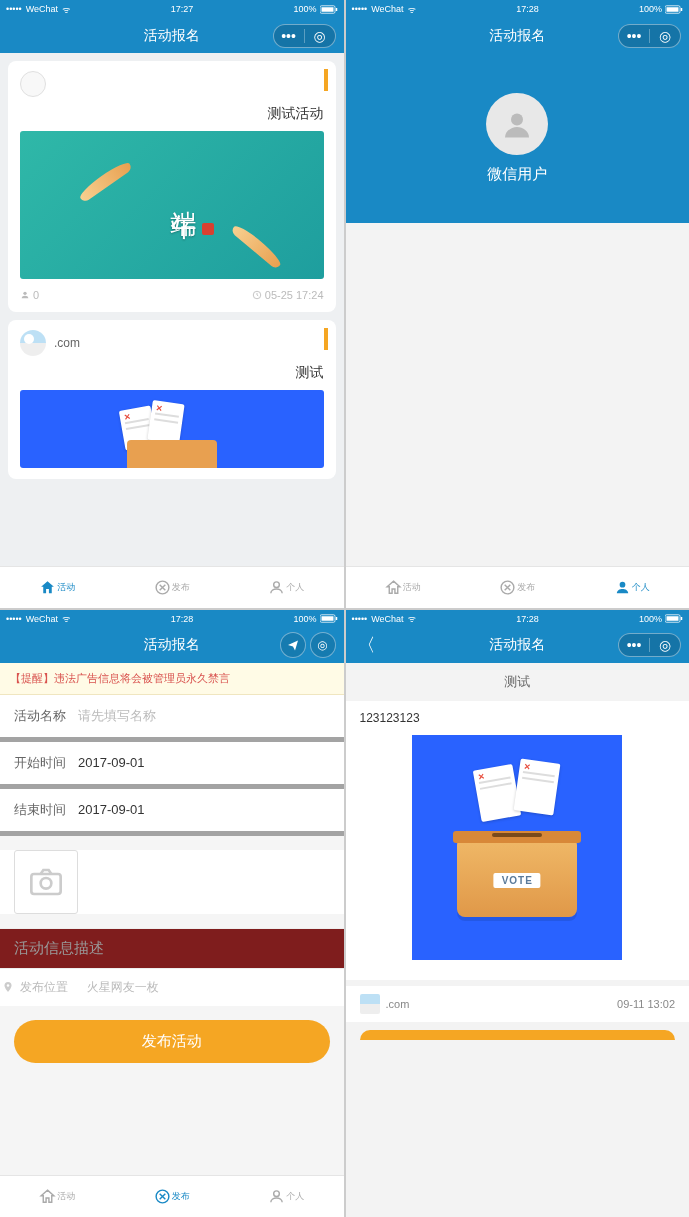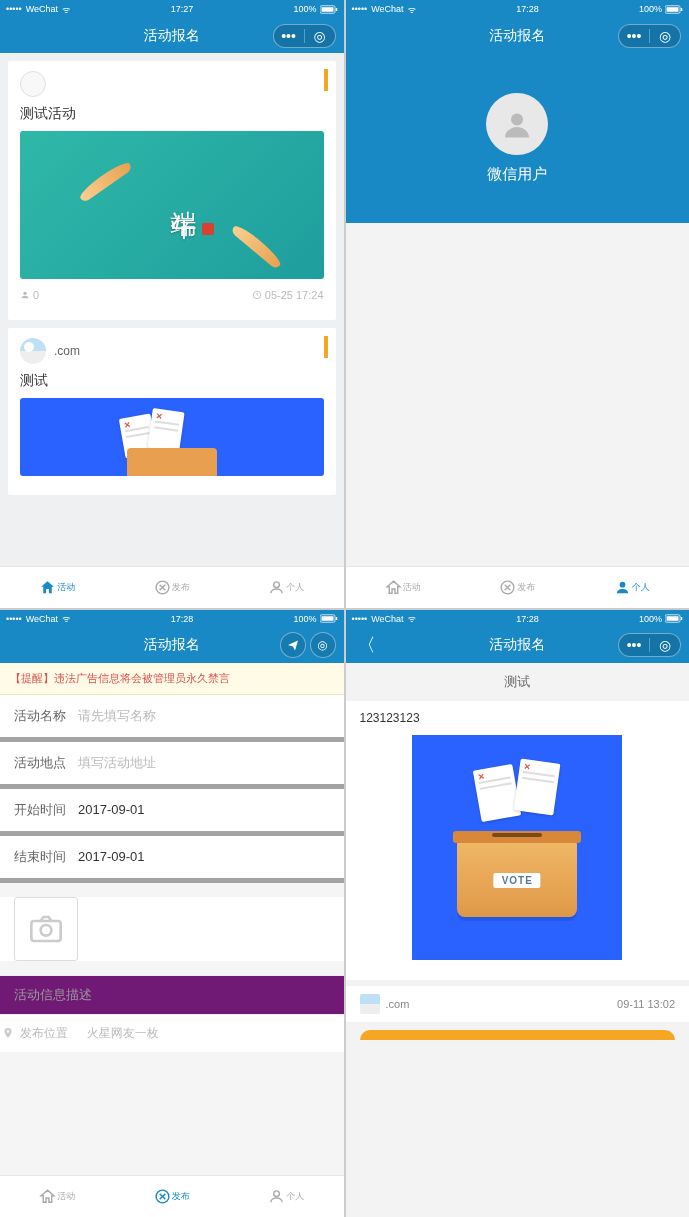--- a/index.html
+++ b/index.html
@@ -22,21 +22,21 @@
 .back-chevron { font-size: 18px; color: #fff; padding: 0 4px; }
 .content { flex: 1; overflow: hidden; }
 .tabbar { height: 42px; background: #fff; border-top: 1px solid #e5e5e5; display: flex; }
 .tab { flex: 1; display: flex; flex-direction: row; align-items: center; justify-content: center; gap: 1px; color: #aaa; }
 .tab.active { color: #1989c5; }
 .tab-icon { width: 17px; height: 17px; }
 .tab-label { font-size: 9px; }
 
 
 .feed { background: #eef0f2; height: 100%; overflow: hidden; }
-.card { background: #fff; margin: 8px; border-radius: 2px; padding: 10px 12px 19px; position: relative; }
+.card { background: #fff; margin: 8px; border-radius: 8px; padding: 10px 12px 11px; position: relative; text-align: right; }
 .orange-tab { position: absolute; right: 8px; top: 8px; width: 4px; height: 22px; background: #f5a623; }
 .card-avatar { width: 26px; height: 26px; border-radius: 50%; border: 1px solid #e0e0e0; background: #f8f8f8; }
 .card-top { display: flex; align-items: center; gap: 8px; margin-bottom: 8px; }
 .card-title { font-size: 14px; color: #333; margin-bottom: 8px; }
 .card-img { width: 100%; height: 148px; border-radius: 3px; overflow: hidden; position: relative; }
 .card-img.duanwu { background: linear-gradient(135deg,#2fb8a8,#1e9e9e); }
 .duanwu-text { position: absolute; right: 40%; top: 40%; color: #fff; font-size: 26px; writing-mode: vertical-rl; letter-spacing: 4px; text-shadow: 0 1px 2px rgba(0,0,0,.3); }
 .boat { position: absolute; width: 60px; height: 12px; background: linear-gradient(90deg,#f8d090,#e8a050); border-radius: 50% 50% 6px 6px; }
 .boat1 { top: 30%; left: 18%; transform: rotate(-35deg); }
 .boat2 { bottom: 18%; right: 12%; transform: rotate(40deg); }
@@ -65,21 +65,21 @@
 .menu-item { padding: 13px 14px; border-bottom: 1px solid #f0f0f0; font-size: 14px; color: #333; }
 
 
 .notice { background: #fffbe6; color: #d9534f; font-size: 11px; padding: 8px 10px; border-bottom: 1px solid #f0e6c0; }
 .form-row { background: #fff; display: flex; align-items: center; padding: 12px 14px; border-bottom: 5px solid #a3a3a3; font-size: 13px; }
 .form-label { width: 64px; color: #666; flex-shrink: 0; }
 .form-value { color: #333; flex: 1; }
 .form-value.placeholder { color: #bbb; }
 .upload-box { margin: 14px; width: 64px; height: 64px; border: 1px solid #ddd; border-radius: 3px; display: flex; align-items: center; justify-content: center; color: #ccc; background: #fff; }
 .upload-box svg { width: 32px; height: 28px; stroke: #ccc; fill: none; stroke-width: 2; }
-.desc-label { padding: 10px 14px; color: #999; font-size: 13px; border-top: 1px solid #eee; border-bottom: 1px solid #eee; background: #701a75; }
+.desc-label { padding: 10px 14px; color: #999; font-size: 15px; border-top: 1px solid #eee; border-bottom: 1px solid #eee; background: #7f1d1d; }
 .location-row { display: flex; align-items: center; gap: 6px; padding: 10px 2px; color: #bbb; font-size: 12px; background: #fff; }
 .publish-btn { margin: 14px; background: #f5a623; color: #fff; text-align: center; padding: 12px; border-radius: 22px; font-size: 15px; }
 .s3 .content { background: #f5f5f5; }
 
 
 .detail-title-bar { background: #f3f3f3; text-align: center; padding: 10px; font-size: 13px; color: #666; }
 .detail-list { background: #fff; }
 .detail-row { padding: 11px 14px; border-bottom: 1px solid #f0f0f0; font-size: 12px; color: #666; display: flex; gap: 8px; }
 .detail-row .lbl { width: 56px; }
 .detail-body { padding: 10px 14px; font-size: 12px; color: #333; background: #fff; }
@@ -303,24 +303,20 @@
       <div class="round-btn">◎</div>
     </div>
   </div>
   <div class="content">
     <div class="notice">【提醒】违法广告信息将会被管理员永久禁言</div>
     <div class="form-row">
           <span class="form-label">活动名称</span>
           <span class="form-value placeholder">请先填写名称</span>
         </div>
     <div class="form-row">
-          <span class="form-label">活动地点</span>
-          <span class="form-value placeholder">填写活动地址</span>
-        </div>
-    <div class="form-row">
           <span class="form-label">开始时间</span>
           <span class="form-value">2017-09-01</span>
         </div>
     <div class="form-row">
           <span class="form-label">结束时间</span>
           <span class="form-value">2017-09-01</span>
         </div>
     <div style="background:#fff">
       <div class="upload-box">
         <svg viewBox="0 0 24 20">
@@ -331,20 +327,21 @@
       </div>
     </div>
     <div class="desc-label">活动信息描述</div>
     <div class="location-row">
       <svg width="12" height="12" viewBox="0 0 24 24" fill="#ccc">
             <path d="M12 2a7 7 0 017 7c0 5-7 13-7 13S5 14 5 9a7 7 0 017-7z"></path>
             <circle cx="12" cy="9" r="2.5" fill="#fff"></circle>
           </svg>
       <span>发布位置</span>&nbsp;&nbsp;<span>火星网友一枚</span>
     </div>
+    <div class="publish-btn">发布活动</div>
   </div>
   <div class="tabbar">
     <div class="tab">
           <svg class="tab-icon" viewBox="0 0 24 24" fill="none" stroke="currentColor" stroke-width="2">
             <path d="M12 3l9 8h-3v9h-4v-6h-4v6H6v-9H3z"></path>
           </svg>
           <span class="tab-label">活动</span>
         </div>
     <div class="tab active">
           <svg class="tab-icon" viewBox="0 0 24 24" fill="none" stroke="currentColor" stroke-width="2">

